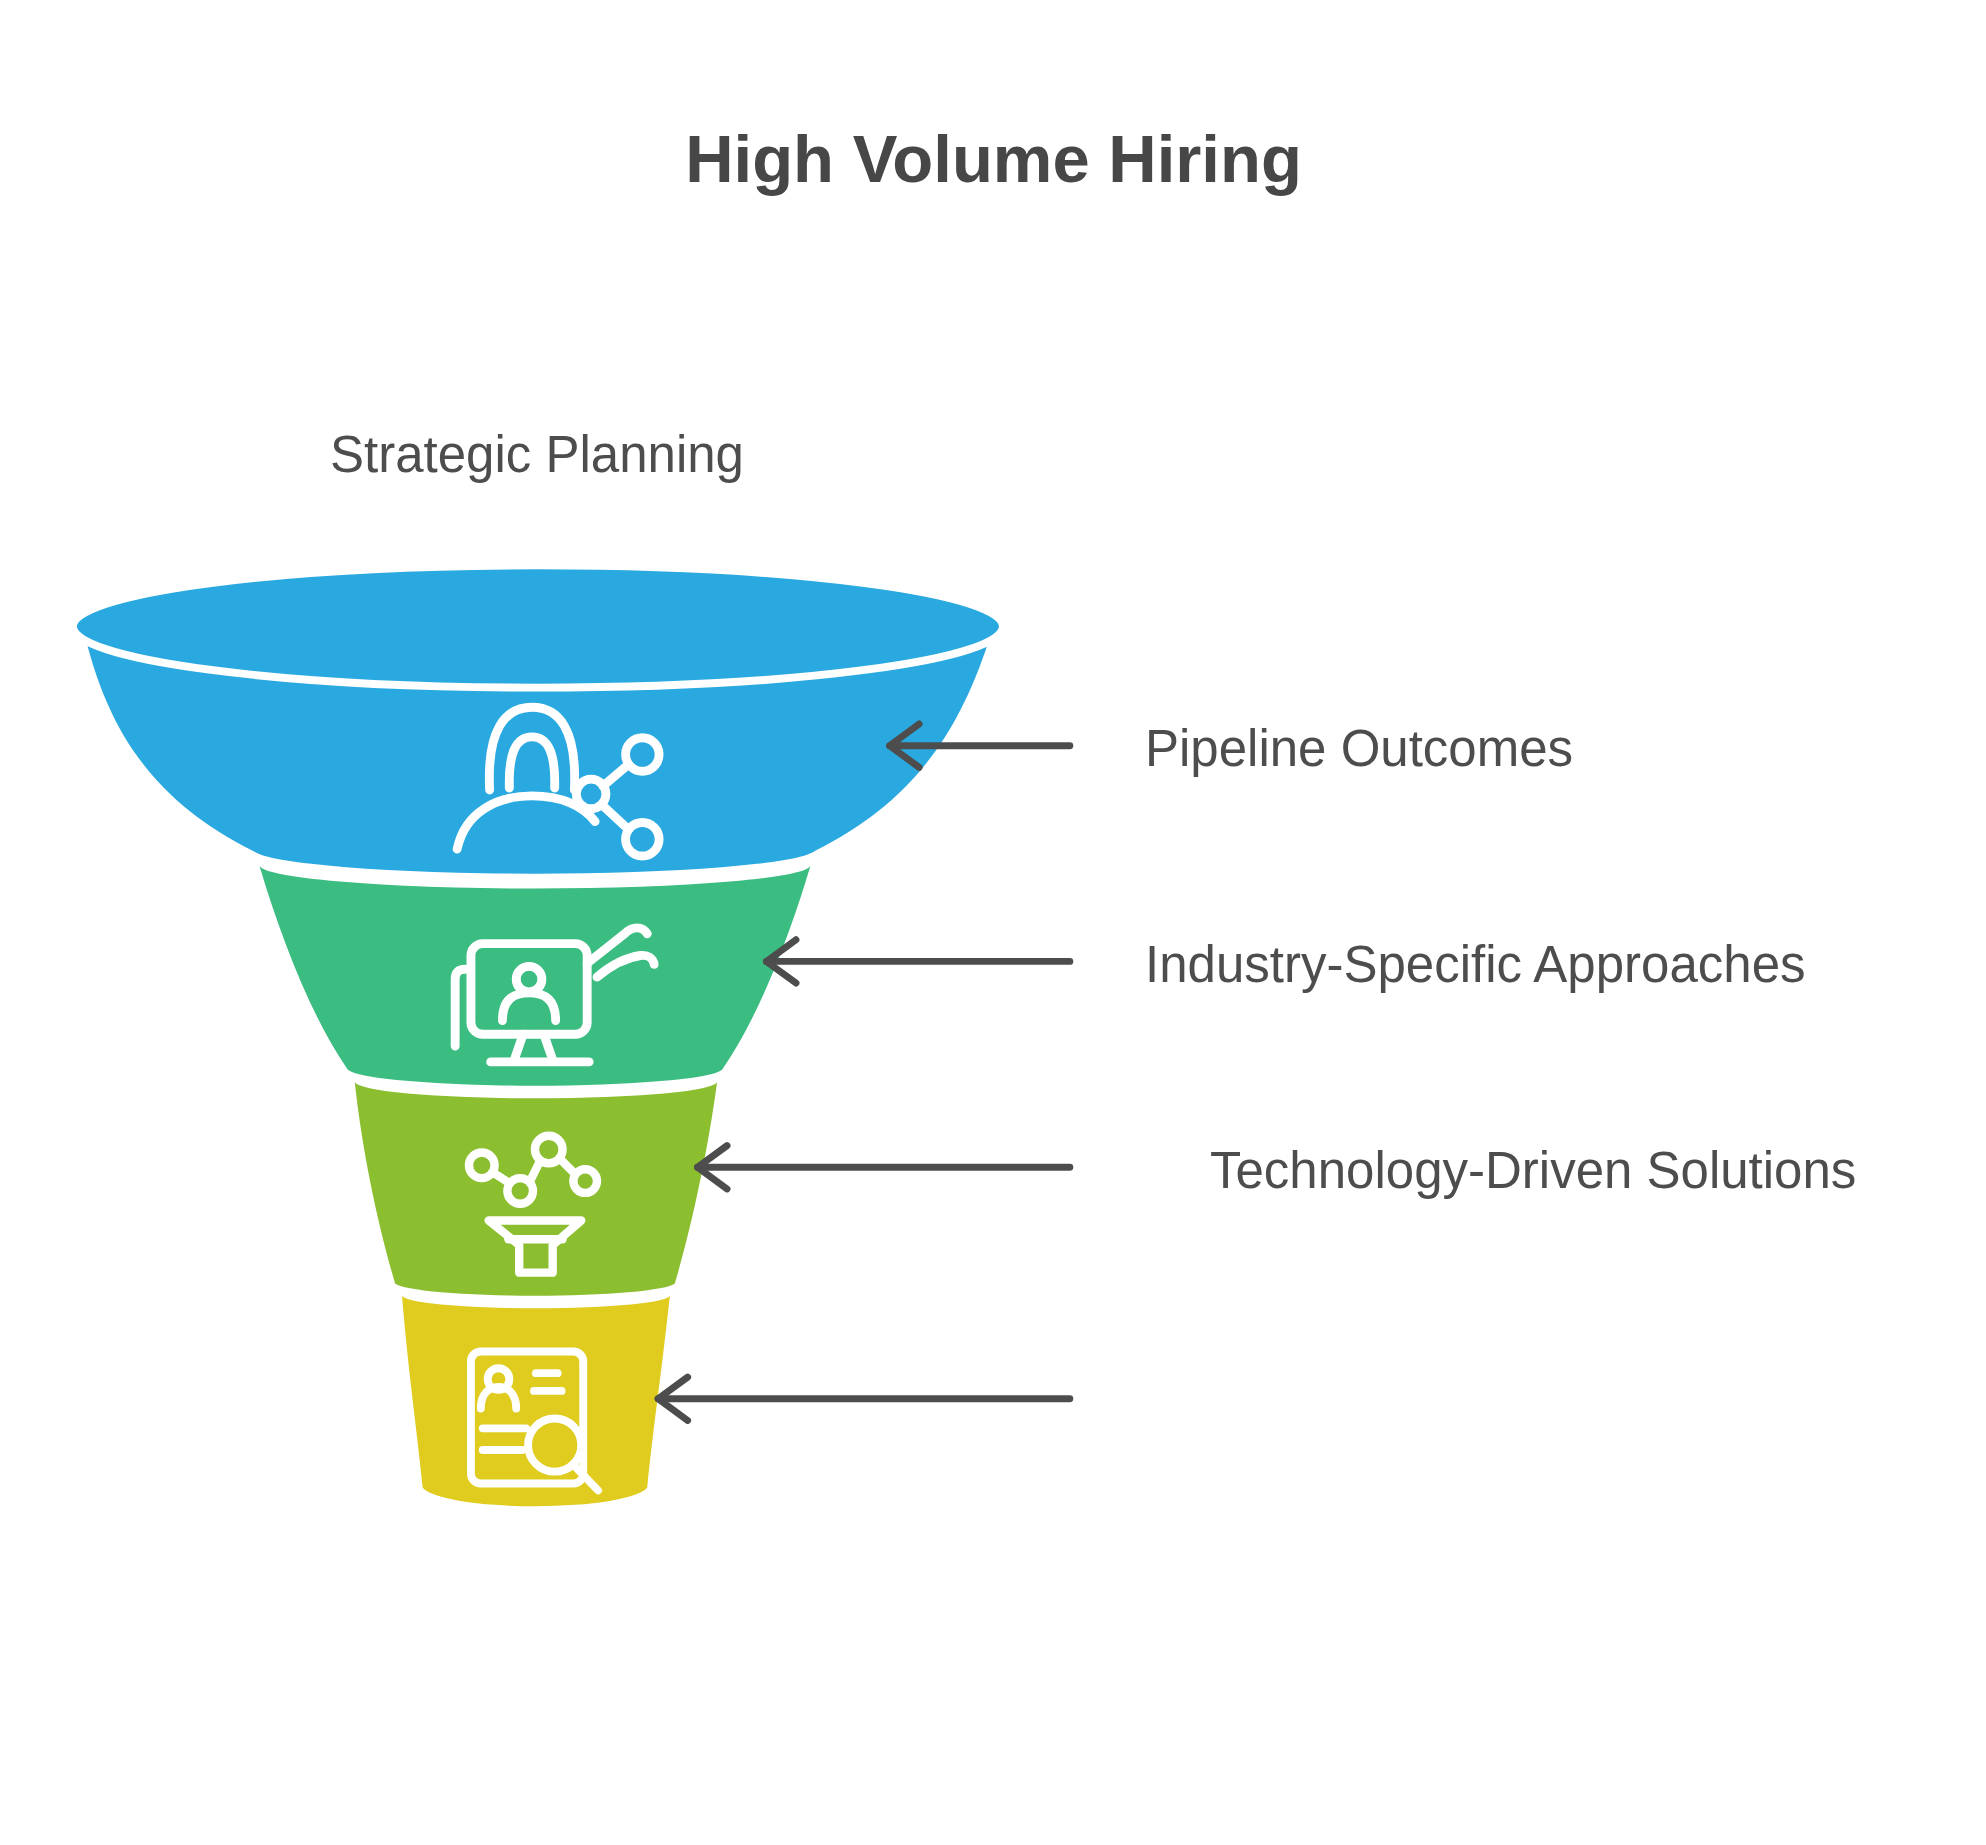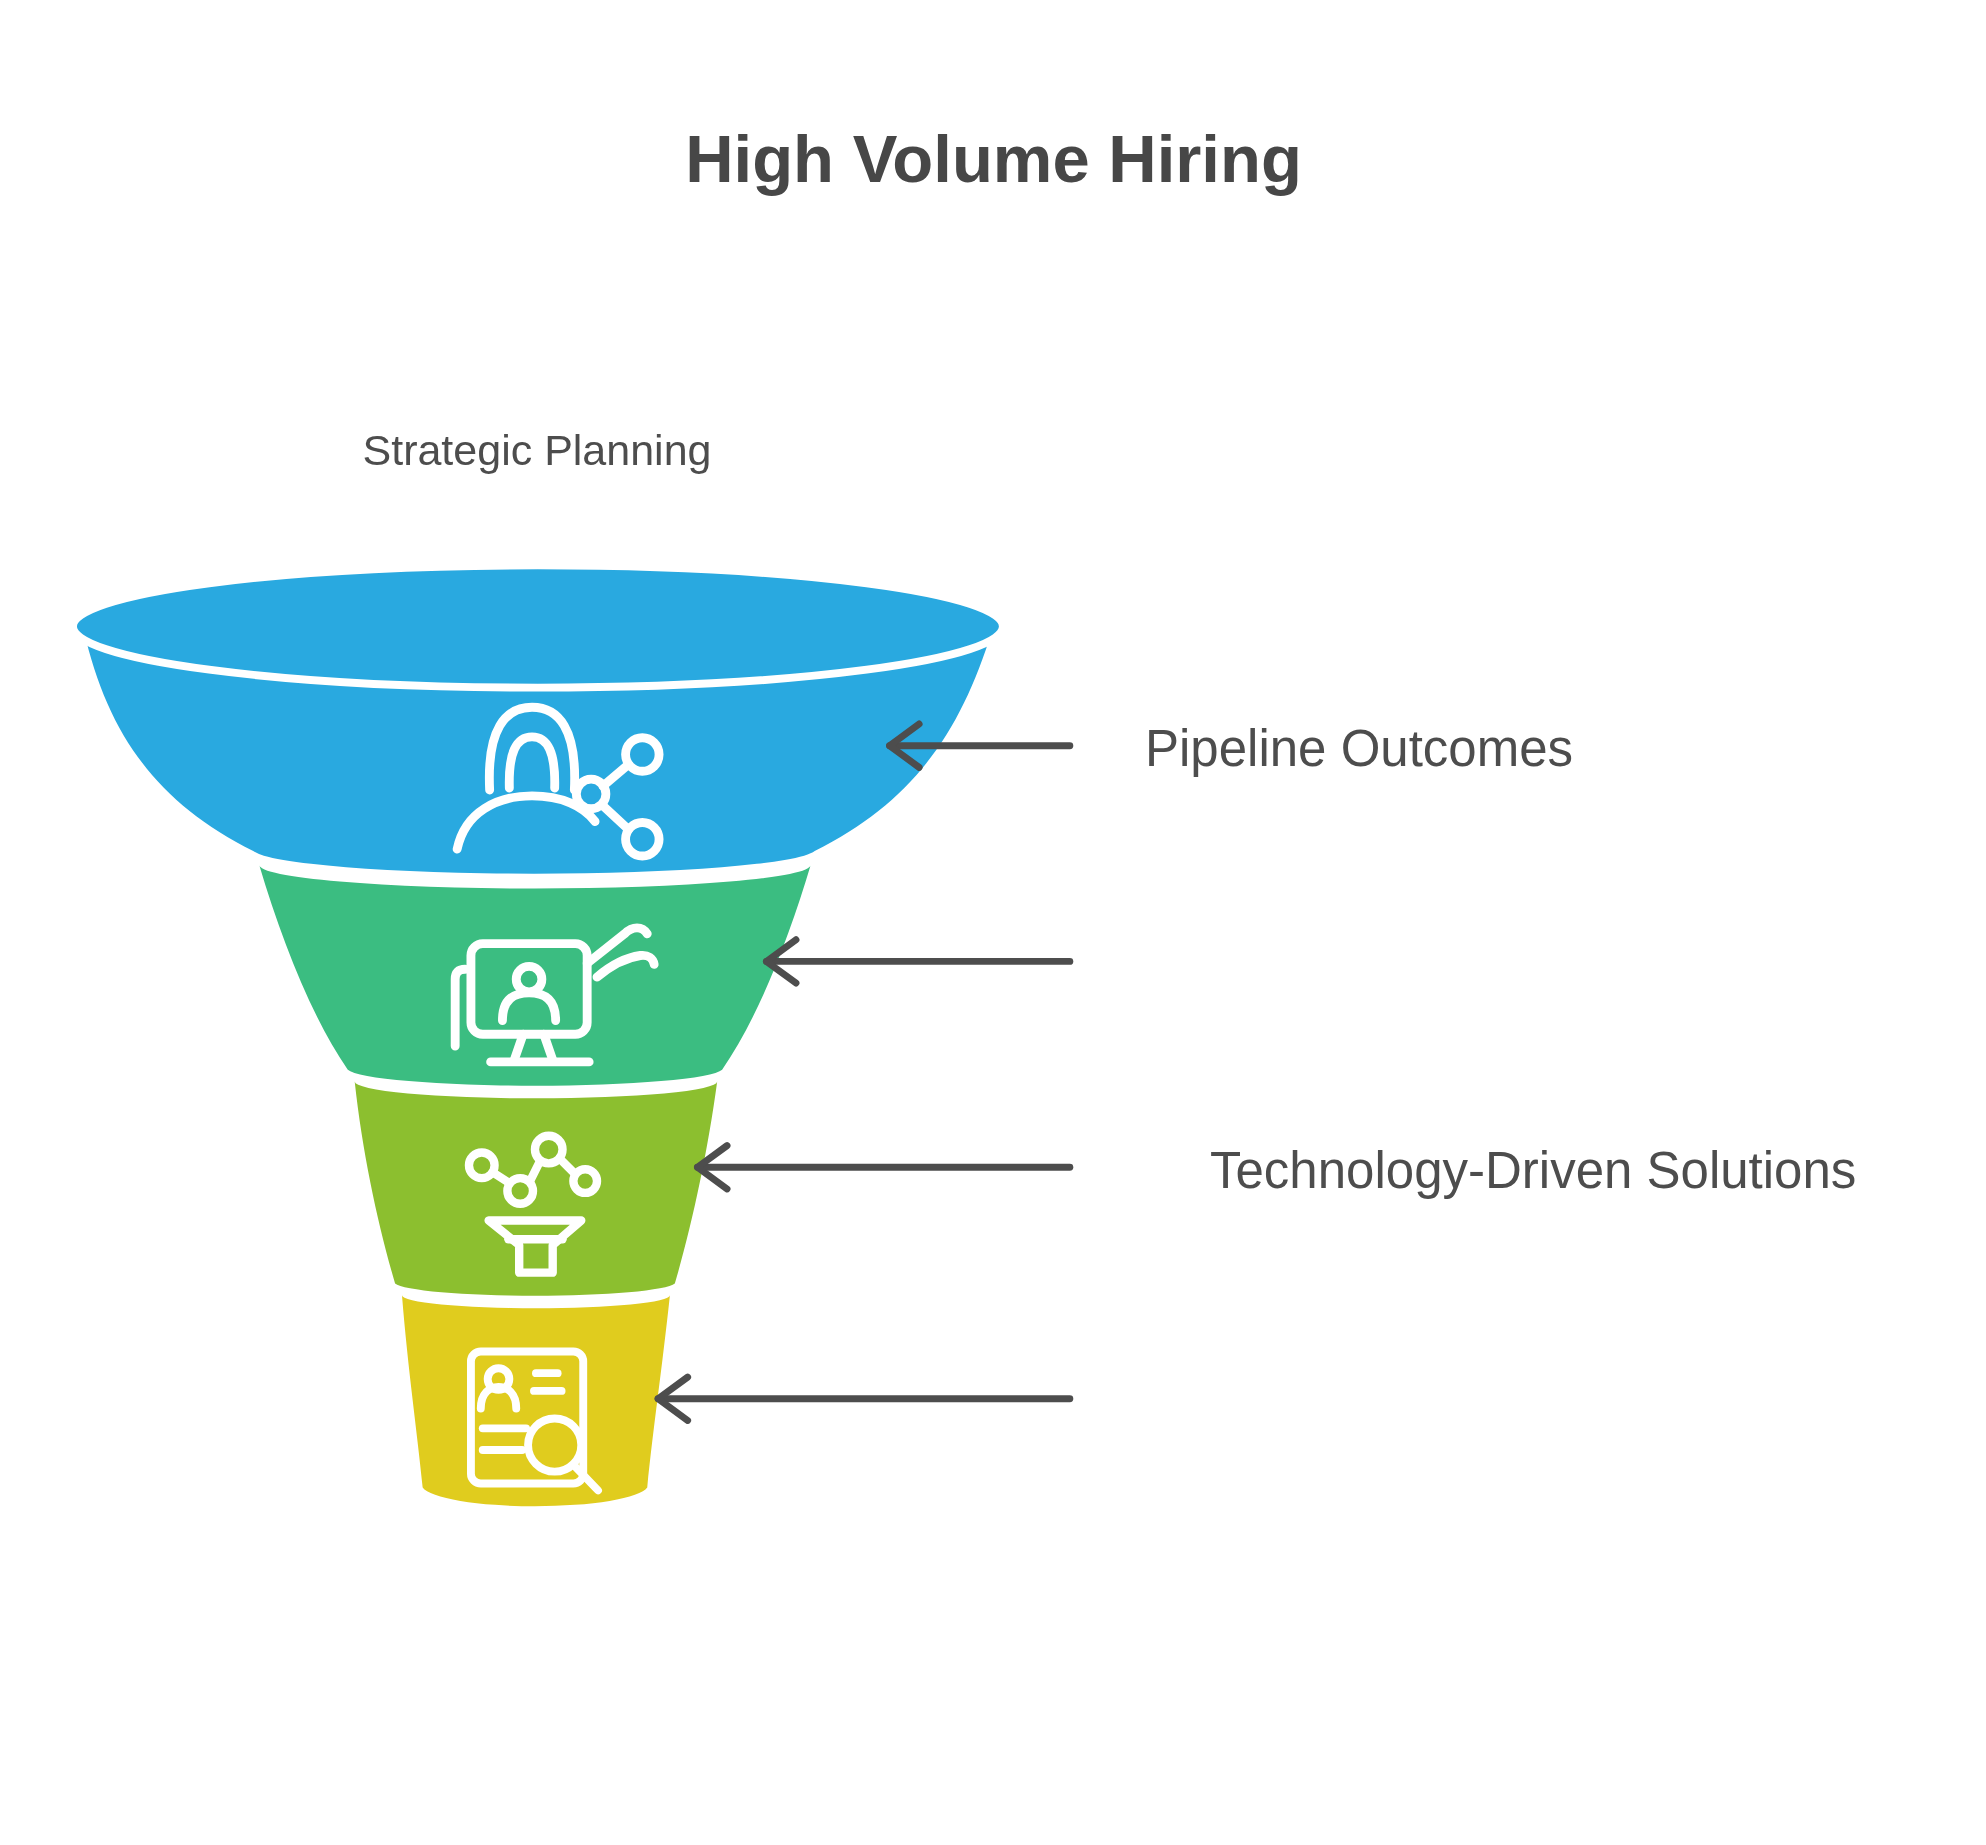--- a/index.html
+++ b/index.html
@@ -1,21 +1,21 @@
 <!DOCTYPE html>
 <html><head>
 <meta charset="utf-8">
 <style>
   html,body{margin:0;padding:0;background:#ffffff;}
   #stage{position:relative;width:1987px;height:1765px;background:#ffffff;overflow:hidden;
          font-family:"Liberation Sans", sans-serif;color:#4D4D4D;}
   #funnel-svg{position:absolute;left:0;top:0;}
   .txt{position:absolute;line-height:1.15;color:#4D4D4D;}
   .page-title{left:0;top:120px;width:1987px;text-align:center;font-size:67px;font-weight:700;color:#474747;}
-  .top-label{left:143px;top:426px;width:788px;text-align:center;font-size:43px;font-weight:400;}
+  .top-label{left:143px;top:426px;width:788px;text-align:center;font-size:51px;font-weight:400;}
   .bottom-label{left:136px;top:1574px;width:788px;text-align:center;font-size:53px;font-weight:400;line-height:1.32;}
   .stage-label{font-size:51px;font-weight:400;white-space:nowrap;}
   .stage-label-1{left:1145px;top:720px;}
   .stage-label-2{left:1145px;top:936px;}
   .stage-label-3{left:1210px;top:1142px;}
   .stage-label-4{left:1145px;top:1373px;}
 </style>
 </head>
 <body>
 
@@ -121,19 +121,20 @@
       </g>
     </g>
   </svg>
 
   <div class="txt page-title">High Volume Hiring</div>
 
   <div class="txt top-label">Strategic Planning</div>
 
   <div class="txt stage-label stage-label-1">Pipeline Outcomes</div>
 
+  <div class="txt stage-label stage-label-2">Industry-Specific Approaches</div>
 
   <div class="txt stage-label stage-label-3">Technology-Driven Solutions</div>
 
 
 
 </div>
 
 
 </body></html>

